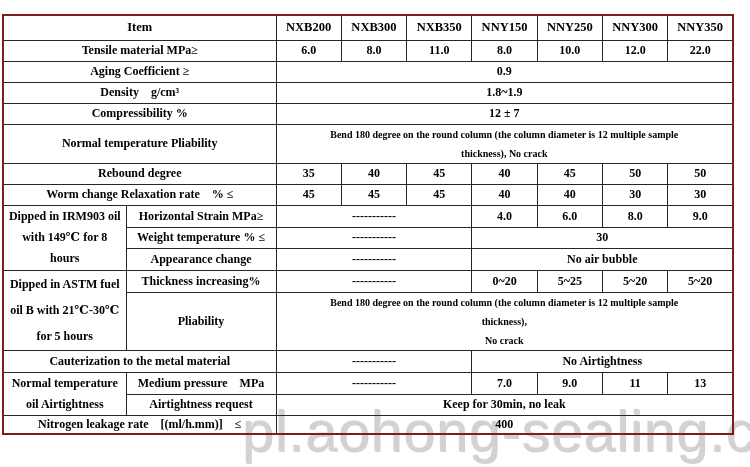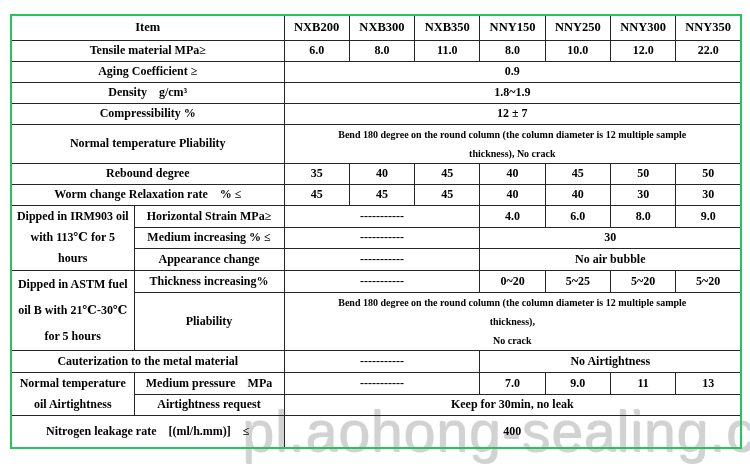--- a/index.html
+++ b/index.html
@@ -9,33 +9,33 @@
   }
   .page{position:relative;width:750px;height:467px;background:#fff;}
   .watermark{
     position:absolute;left:243px;top:399px;z-index:0;
     font-family:"Liberation Sans","DejaVu Sans",sans-serif;
     font-size:57px;font-weight:400;letter-spacing:1px;
     color:#d2d2d2;text-shadow:1px 1px 0 rgba(255,255,255,0.8), -1px -1px 1px rgba(160,160,160,0.5);
     white-space:nowrap;
   }
   table.spec{
-    position:absolute;left:10px;top:14px;z-index:1;
+    position:absolute;left:2px;top:14px;z-index:1;
     width:730px;border-collapse:collapse;table-layout:fixed;
-    border:2px solid #22c55e;
+    border:2px solid #7f1d1d;
   }
   td{
     border:1.5px solid #262626;
     text-align:center;vertical-align:middle;
     font-size:12px;font-weight:bold;color:#000;
     padding:0 2px;line-height:15px;
     overflow:hidden;
   }
   tr.h25{height:25px} tr.h21{height:21px} tr.h22{height:22px}
-  tr.h39{height:39px} tr.h57{height:57px} tr.h23{height:33px}
+  tr.h39{height:39px} tr.h57{height:57px} tr.h23{height:19px}
   .hdr{font-size:12.5px}
   .preline{white-space:pre-line}
   .bend{font-size:10px;line-height:19px}
   .group{line-height:21px}
   .group-astm{line-height:26px}
 </style>
 </head>
 <body>
 
 <div class="page">
@@ -116,32 +116,32 @@
         <td>45</td>
         <td>45</td>
         <td>40</td>
         <td>40</td>
         <td>30</td>
         <td>30</td>
       </tr>
 
       <tr class="h22">
         <td rowspan="3" class="preline group">Dipped in IRM903 oil
-with 113℃ for 5
+with 149℃ for 8
 hours</td>
         <td>Horizontal Strain MPa≥</td>
         <td colspan="3">-----------</td>
         <td>4.0</td>
         <td>6.0</td>
         <td>8.0</td>
         <td>9.0</td>
       </tr>
 
       <tr class="h21">
-        <td>Medium increasing % ≤</td>
+        <td>Weight temperature % ≤</td>
         <td colspan="3">-----------</td>
         <td colspan="4">30</td>
       </tr>
 
       <tr class="h22">
         <td>Appearance change</td>
         <td colspan="3">-----------</td>
         <td colspan="4">No air bubble</td>
       </tr>
 

